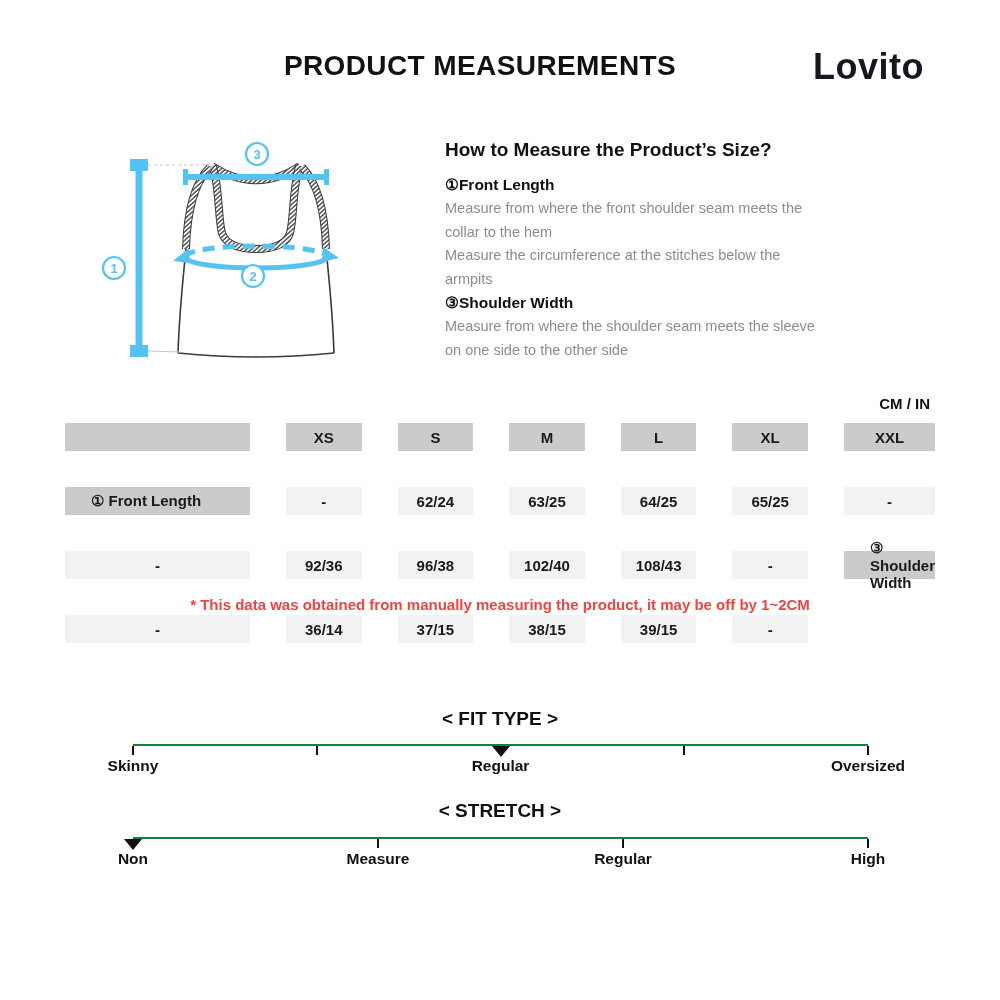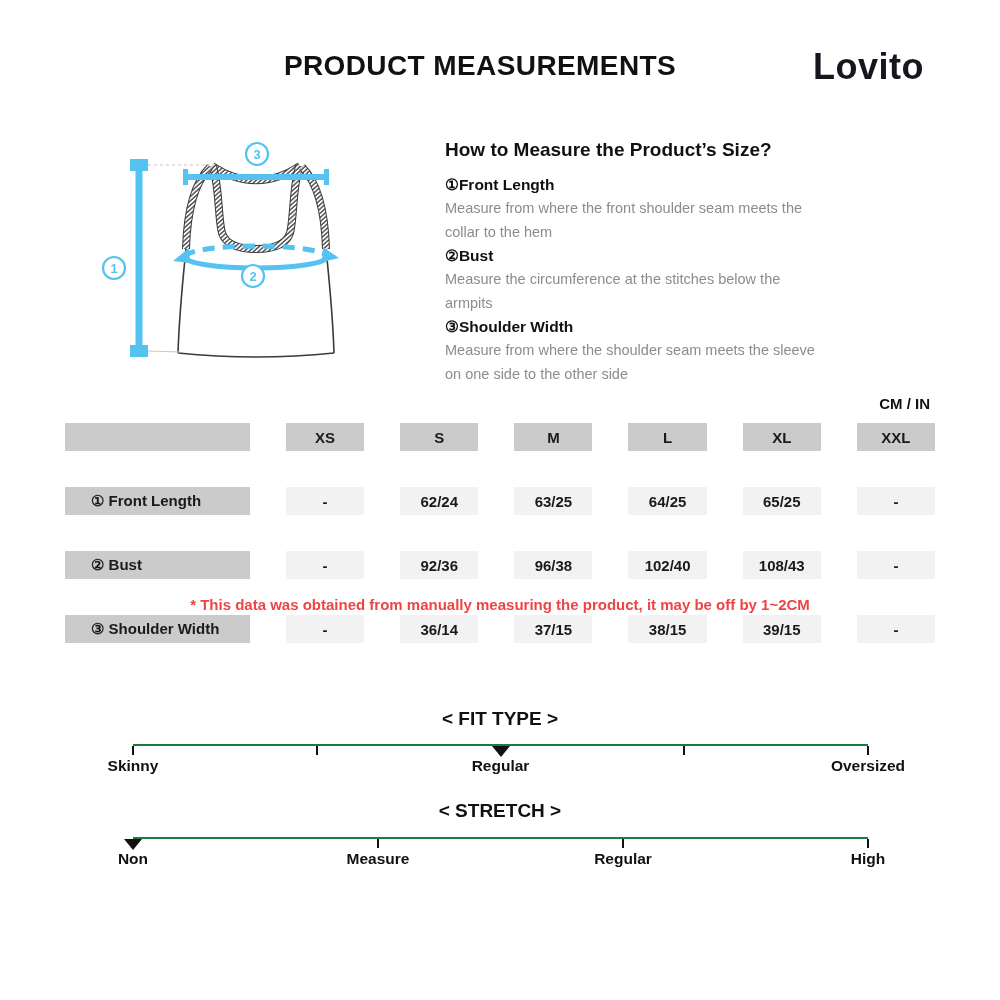--- a/index.html
+++ b/index.html
@@ -113,21 +113,20 @@
 </svg>
 
 <div class="guide">
   <h2>How to Measure the Product’s Size?</h2>
   <div>
     <div class="g-label">①Front Length</div>
     <div class="g-desc">Measure from where the front shoulder seam meets the
 collar to the hem</div>
   </div>
   <div>
-    <div class="g-label">②Bust</div>
     <div class="g-desc">Measure the circumference at the stitches below the
 armpits</div>
   </div>
   <div>
     <div class="g-label">③Shoulder Width</div>
     <div class="g-desc">Measure from where the shoulder seam meets the sleeve
 on one side to the other side</div>
   </div>
 </div>
 
@@ -143,21 +142,20 @@
   <div class="cell head">XXL</div>
 
   <div class="cell rowlabel">① Front Length</div>
   <div class="cell">-</div>
   <div class="cell">62/24</div>
   <div class="cell">63/25</div>
   <div class="cell">64/25</div>
   <div class="cell">65/25</div>
   <div class="cell">-</div>
 
-  <div class="cell rowlabel">② Bust</div>
   <div class="cell">-</div>
   <div class="cell">92/36</div>
   <div class="cell">96/38</div>
   <div class="cell">102/40</div>
   <div class="cell">108/43</div>
   <div class="cell">-</div>
 
   <div class="cell rowlabel">③ Shoulder Width</div>
   <div class="cell">-</div>
   <div class="cell">36/14</div>

